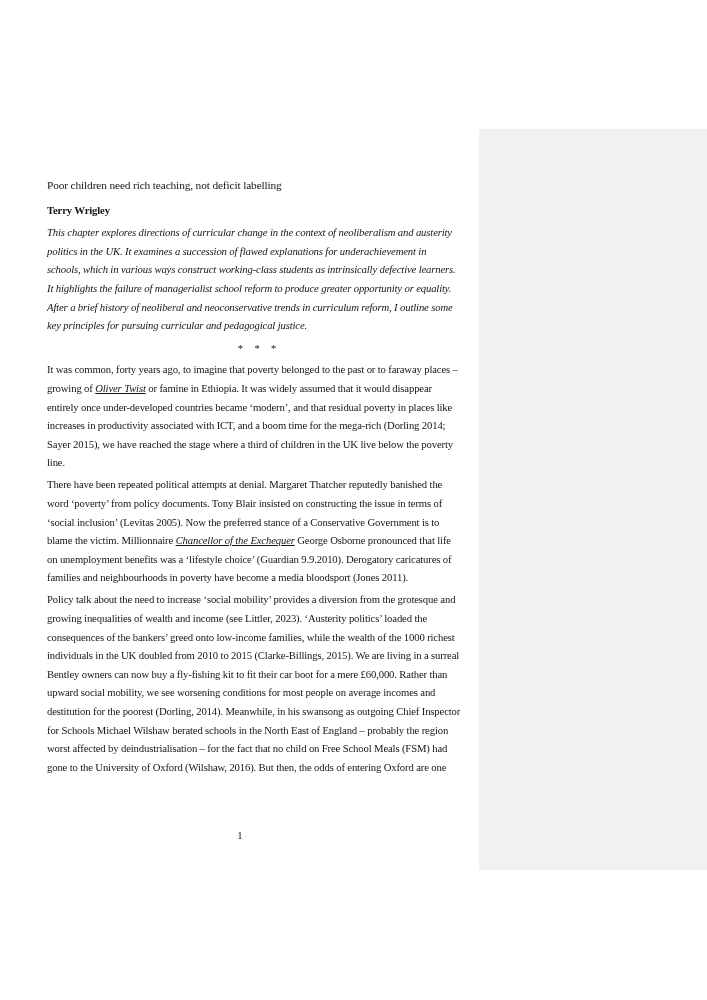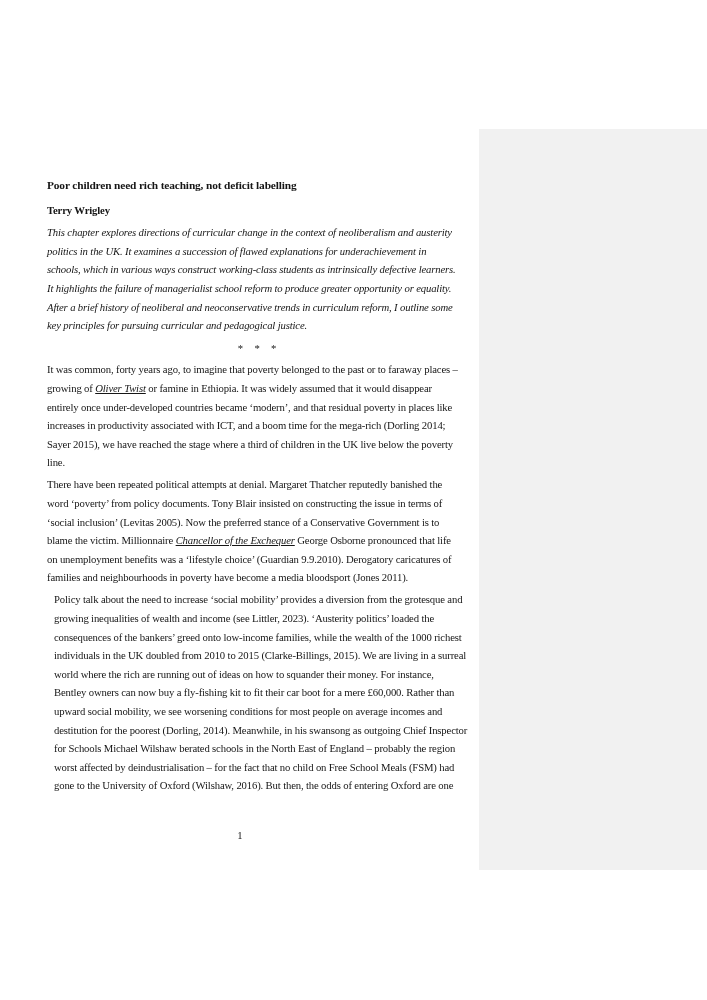--- a/index.html
+++ b/index.html
@@ -24,38 +24,38 @@
   .page-content {
     position: absolute;
     left: 47px; top: 176px;
     width: 420px;
     font-size: 10.7px;
     line-height: 18.6px;
     letter-spacing: -0.15px;
   }
   .doc-title {
     font-size: 11.4px;
-    font-weight: bold;
+    font-weight: normal;
     margin: 0 0 6px 0;
     white-space: nowrap;
   }
   .doc-author {
     font-weight: bold;
     margin: 0 0 4px 0;
     white-space: nowrap;
   }
   .abstract { font-style: italic; margin: 0 0 4px 0; }
   .abstract .line { white-space: nowrap; }
   .separator {
     text-align: center;
     word-spacing: 9px;
     margin: 0 0 3px 0;
   }
   .para { margin: 0 0 3.5px 0; }
-  .para:last-child { margin-bottom: 0; margin-left: 7px; }
+  .para:last-child { margin-bottom: 0; }
   .line { white-space: nowrap; }
   .italic { font-style: italic; text-decoration: underline; }
   .page-number {
     position: absolute;
     left: 0; top: 826px;
     width: 480px;
     text-align: center;
     font-size: 10.7px;
     line-height: 18.6px;
   }
@@ -98,21 +98,20 @@
           <div class="line"><span>‘social inclusion’ (Levitas 2005). Now the preferred stance of a Conservative Government is to</span></div>
           <div class="line"><span>blame the victim. Millionnaire </span><span class="italic">Chancellor of the Exchequer</span><span> George Osborne pronounced that life</span></div>
           <div class="line"><span>on unemployment benefits was a ‘lifestyle choice’ (Guardian 9.9.2010). Derogatory caricatures of</span></div>
           <div class="line"><span>families and neighbourhoods in poverty have become a media bloodsport (Jones 2011).</span></div>
         </div>
         <div class="para">
           <div class="line"><span>Policy talk about the need to increase ‘social mobility’ provides a diversion from the grotesque and</span></div>
           <div class="line"><span>growing inequalities of wealth and income (see Littler, 2023). ‘Austerity politics’ loaded the</span></div>
           <div class="line"><span>consequences of the bankers’ greed onto low-income families, while the wealth of the 1000 richest</span></div>
           <div class="line"><span>individuals in the UK doubled from 2010 to 2015 (Clarke-Billings, 2015). We are living in a surreal</span></div>
-          <div class="line"><span>world where the rich are running out of ideas on how to squander their money. For instance,</span></div>
           <div class="line"><span>Bentley owners can now buy a fly-fishing kit to fit their car boot for a mere £60,000. Rather than</span></div>
           <div class="line"><span>upward social mobility, we see worsening conditions for most people on average incomes and</span></div>
           <div class="line"><span>destitution for the poorest (Dorling, 2014). Meanwhile, in his swansong as outgoing Chief Inspector</span></div>
           <div class="line"><span>for Schools Michael Wilshaw berated schools in the North East of England – probably the region</span></div>
           <div class="line"><span>worst affected by deindustrialisation – for the fact that no child on Free School Meals (FSM) had</span></div>
           <div class="line"><span>gone to the University of Oxford (Wilshaw, 2016). But then, the odds of entering Oxford are one</span></div>
         </div>
       </div>
   </div>
 

